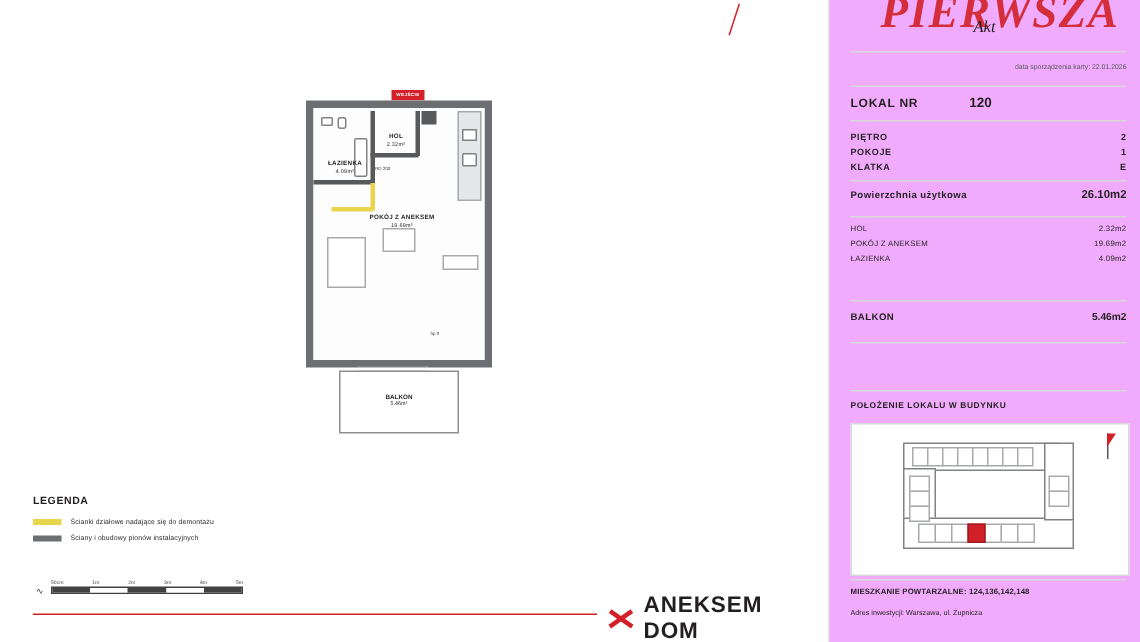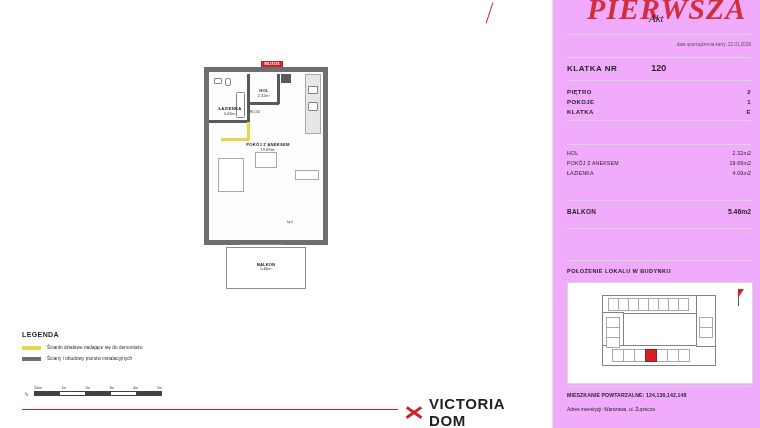--- a/index.html
+++ b/index.html
@@ -563,59 +563,63 @@
       </div>
     </div>
 
     <div class="bottom-rule"></div>
 
     <div class="logo">
       <div class="logo-mark">
         <span></span>
           <span></span>
       </div>
-      <div class="logo-text">VICTORIA DOM</div>
+      <div class="logo-text">ANEKSEM DOM</div>
     </div>
   </div>
 
   <div class="right-panel">
 
     <div class="brand">
       <div class="brand-text">PIERWSZA</div>
       <div class="brand-sub">Akt</div>
     </div>
 
     <div class="rule" style="top:34px;"></div>
 
     <div class="date-line">data sporządzenia karty: 22.01.2026</div>
 
     <div class="rule" style="top:57px;"></div>
 
     <div class="lokal-row">
-      <div class="lokal-label">KLATKA NR</div>
+      <div class="lokal-label">LOKAL NR</div>
       <div class="lokal-value">120</div>
     </div>
 
     <div class="rule" style="top:80px;"></div>
 
     <div class="kv" style="top:89px;">
       <span>PIĘTRO</span>
       <span class="val">2</span>
     </div>
     <div class="kv" style="top:99px;">
       <span>POKOJE</span>
       <span class="val">1</span>
     </div>
     <div class="kv" style="top:109px;">
       <span>KLATKA</span>
       <span class="val">E</span>
     </div>
 
     <div class="rule" style="top:120px;"></div>
 
+    <div class="pu-row">
+      <div class="pu-label">Powierzchnia użytkowa</div>
+      <div class="pu-value">26.10m2</div>
+    </div>
 
     <div class="rule" style="top:144px;"></div>
 
     <div class="room-row" style="top:150px;">
       <span class="rname">HOL</span>
       <span class="rval">2.32m2</span>
     </div>
     <div class="room-row" style="top:160px;">
       <span class="rname">POKÓJ Z ANEKSEM</span>
       <span class="rval">19.69m2</span>

